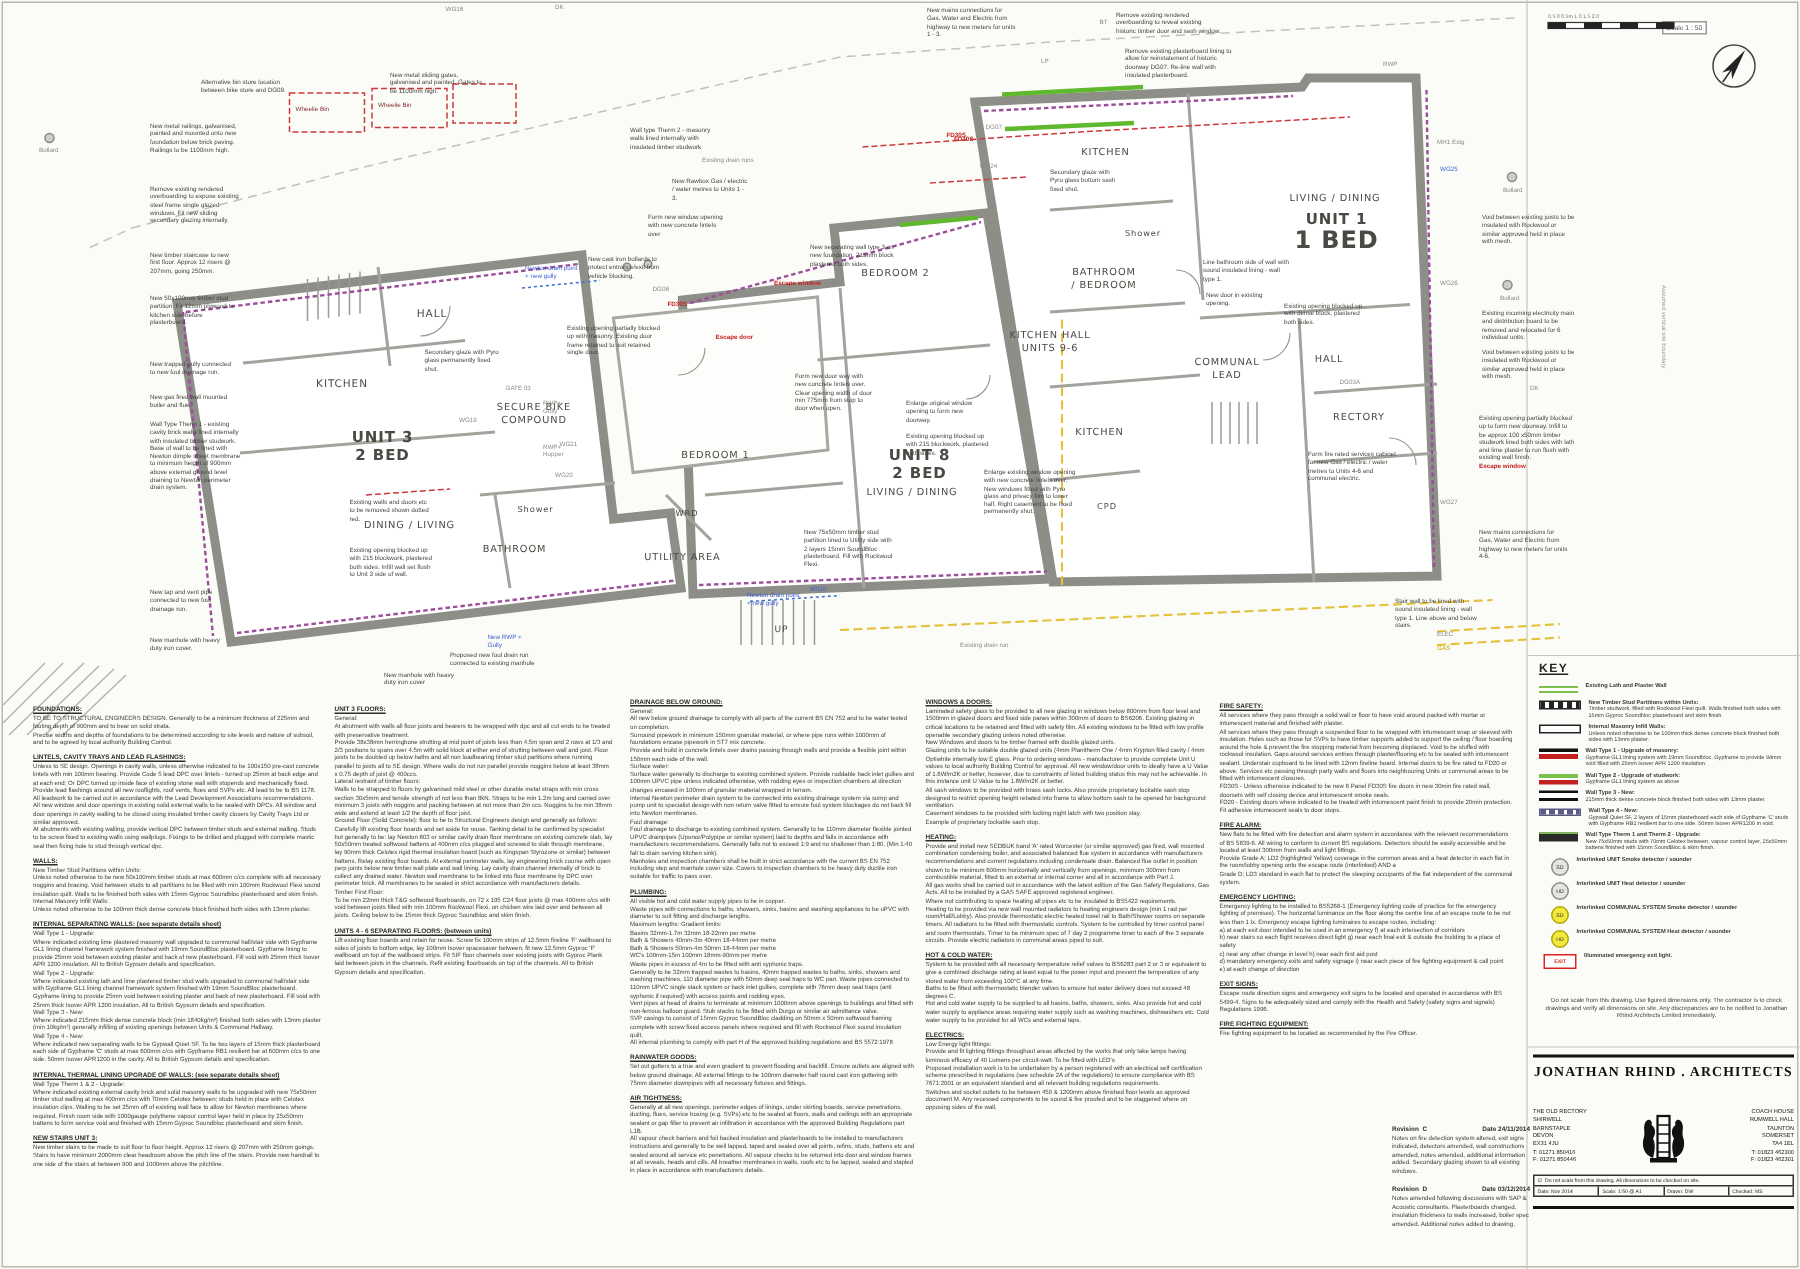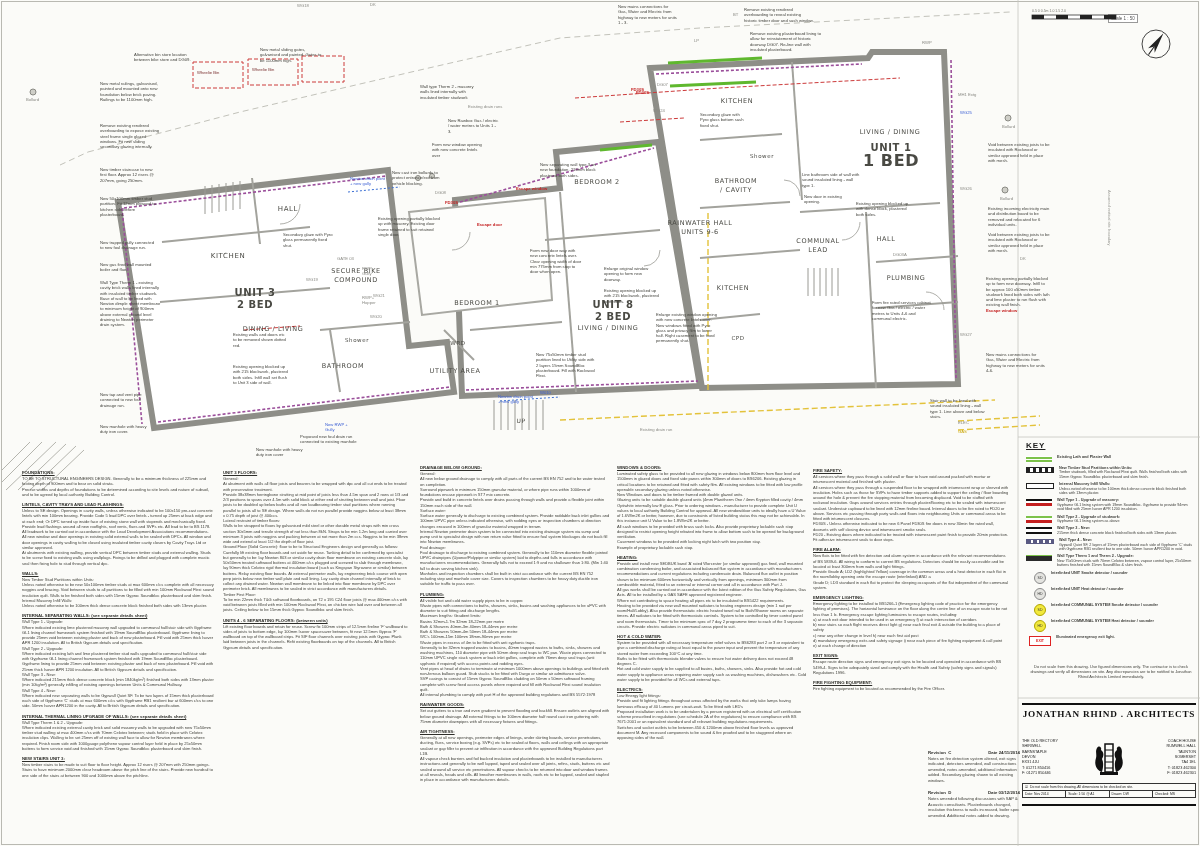--- a/index.html
+++ b/index.html
@@ -201,43 +201,43 @@
   </svg>
 
   <div class="layer" id="room-layer">
 
   <div class="room-label" style="left: 228px; top: 256px; font-size: 7px;">KITCHEN</div>
       <div class="room-label" style="left: 288px; top: 209px; font-size: 7px;">HALL</div>
       <div class="room-label" style="left: 255px; top: 292px; font-size: 10px; font-weight: 700;">UNIT 3</div>
       <div class="room-label" style="left: 255px; top: 304px; font-size: 10px; font-weight: 700;">2 BED</div>
       <div class="room-label" style="left: 356px; top: 271px; font-size: 6.5px;">SECURE BIKE</div>
       <div class="room-label" style="left: 356px; top: 280px; font-size: 6.5px;">COMPOUND</div>
-      <div class="room-label" style="left: 273px; top: 329px; font-size: 6.5px;">DINING / LIVING</div>
+      <div class="room-label" style="left: 273px; top: 350px; font-size: 6.5px;">DINING / LIVING</div>
       <div class="room-label" style="left: 343px; top: 366px; font-size: 6.5px;">BATHROOM</div>
       <div class="room-label" style="left: 357px; top: 340px; font-size: 5.5px;">Shower</div>
       <div class="room-label" style="left: 477px; top: 303px; font-size: 6.5px; text-align: center;">BEDROOM 1</div>
       <div class="room-label" style="left: 458px; top: 343px; font-size: 5.5px;">WRD</div>
       <div class="room-label" style="left: 455px; top: 371px; font-size: 6.5px;">UTILITY AREA</div>
       <div class="room-label" style="left: 597px; top: 182px; font-size: 6.5px;">BEDROOM 2</div>
       <div class="room-label" style="left: 613px; top: 304px; font-size: 10px; font-weight: 700;">UNIT 8</div>
       <div class="room-label" style="left: 613px; top: 316px; font-size: 10px; font-weight: 700;">2 BED</div>
       <div class="room-label" style="left: 608px; top: 328px; font-size: 6.5px;">LIVING / DINING</div>
-      <div class="room-label" style="left: 700px; top: 223px; font-size: 6.5px;">RAINWATER HALL</div>
+      <div class="room-label" style="left: 700px; top: 223px; font-size: 6.5px;">KITCHEN HALL</div>
       <div class="room-label" style="left: 700px; top: 232px; font-size: 6.5px;">UNITS 9-6</div>
       <div class="room-label" style="left: 737px; top: 101px; font-size: 6.5px;">KITCHEN</div>
       <div class="room-label" style="left: 762px; top: 156px; font-size: 5.5px;">Shower</div>
       <div class="room-label" style="left: 736px; top: 181px; font-size: 6.5px;">BATHROOM</div>
-      <div class="room-label" style="left: 736px; top: 190px; font-size: 6.5px;">/ CAVITY</div>
+      <div class="room-label" style="left: 736px; top: 190px; font-size: 6.5px;">/ BEDROOM</div>
       <div class="room-label" style="left: 890px; top: 132px; font-size: 6.5px;">LIVING / DINING</div>
       <div class="room-label" style="left: 891px; top: 147px; font-size: 10px; font-weight: 700;">UNIT 1</div>
       <div class="room-label" style="left: 891px; top: 160px; font-size: 16px; font-weight: 700;">1 BED</div>
       <div class="room-label" style="left: 818px; top: 241px; font-size: 6.5px;">COMMUNAL</div>
       <div class="room-label" style="left: 818px; top: 250px; font-size: 6.5px;">LEAD</div>
       <div class="room-label" style="left: 886px; top: 239px; font-size: 6.5px;">HALL</div>
-      <div class="room-label" style="left: 906px; top: 278px; font-size: 6.5px;">PLUMBING</div>
+      <div class="room-label" style="left: 906px; top: 278px; font-size: 6.5px;">RECTORY</div>
       <div class="room-label" style="left: 733px; top: 288px; font-size: 6.5px;">KITCHEN</div>
       <div class="room-label" style="left: 738px; top: 338px; font-size: 5.5px;">CPD</div>
       <div class="room-label" style="left: 521px; top: 420px; font-size: 6px;">UP</div>
     </div>
 
   <div class="layer" id="annot-layer">
 
   <div class="annot" style="left: 26px; top: 97px; width: 30px; color: rgb(138, 138, 132);">Bollard</div>
       <div class="annot" style="left: 134px; top: 52px; width: 58px;">Alternative bin store location between bike store and DG09.</div>
       <div class="annot" style="left: 260px; top: 47px; width: 66px;">New metal sliding gates, galvanised and painted. Gates to be 1100mm high.</div>

